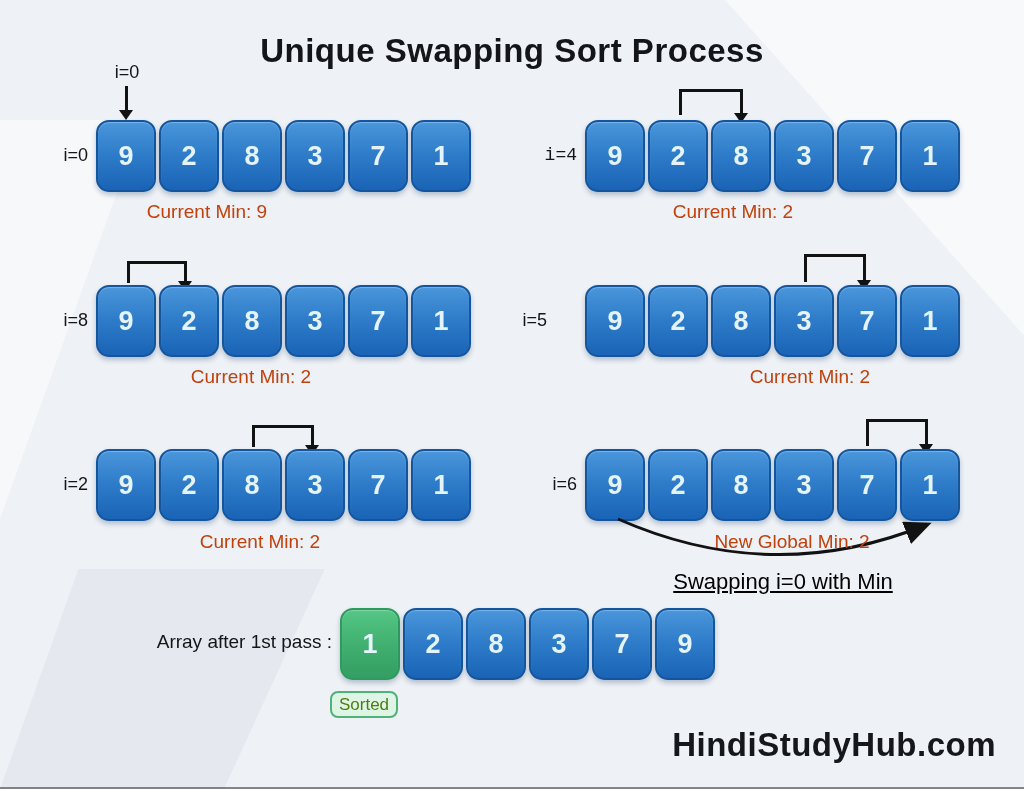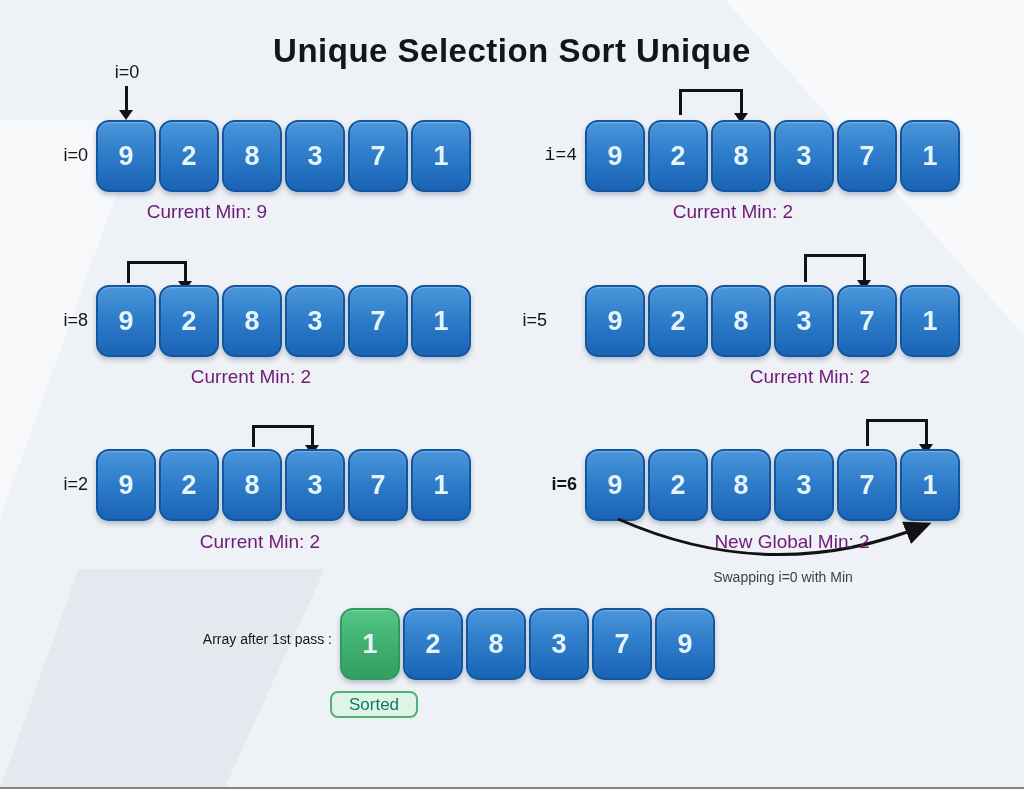--- a/index.html
+++ b/index.html
@@ -28,58 +28,58 @@
     box-shadow:0 3px 5px rgba(25,60,105,.28), inset 0 1px 1px rgba(255,255,255,.28);
     display:flex;align-items:center;justify-content:center;
     color:#e4f3fc;font-size:27px;font-weight:600;
   }
   .cell.green{
     background:linear-gradient(180deg,#55c685 0%,#3fae6e 55%,#339f62 100%);
     border-color:#2e9a5e;
   }
   .row-label{position:absolute;width:34px;text-align:right;font-size:18px;color:#141518;}
   .caption{position:absolute;transform:translateX(-50%);white-space:nowrap;
-           font-size:19px;color:#701a75;}
+           font-size:19px;color:#c2410c;}
   .note{position:absolute;transform:translateX(-50%);white-space:nowrap;
-        font-size:14px;color:#404040;}
+        font-size:22px;color:#000000;text-decoration:underline;}
 
   
   .bracket{position:absolute;border:3px solid #121212;border-bottom:none;box-sizing:border-box;}
   .bracket .bhead{position:absolute;right:-8px;bottom:-8px;width:0;height:0;
     border-left:7px solid transparent;border-right:7px solid transparent;
     border-top:10px solid #121212;}
 
   
   .ptr-label{position:absolute;left:127px;top:62px;transform:translateX(-50%);
              font-size:18px;color:#141518;}
   .ptr-line{position:absolute;left:125px;top:86px;width:3px;height:25px;background:#121212;}
   .ptr-head{position:absolute;left:119px;top:110px;width:0;height:0;
     border-left:7px solid transparent;border-right:7px solid transparent;
     border-top:10px solid #121212;}
 
   .result-label{position:absolute;left:118px;top:631px;width:214px;text-align:right;
-                font-size:14px;color:#141518;}
-  .sorted-badge{position:absolute;left:330px;top:691px;width:88px;height:27px;
+                font-size:19px;color:#141518;}
+  .sorted-badge{position:absolute;left:330px;top:691px;width:68px;height:27px;
     background:#def5e5;border:2px solid #4fb279;border-radius:8px;box-sizing:border-box;
-    display:flex;align-items:center;justify-content:center;font-size:17px;color:#0f766e;}
+    display:flex;align-items:center;justify-content:center;font-size:17px;color:#4d7c0f;}
 
   .swap-svg{position:absolute;left:585px;top:505px;}
 
   .watermark{position:absolute;right:28px;top:726px;font-size:33px;font-weight:700;
              letter-spacing:.5px;color:#16171b;}
 </style>
 </head>
 <body>
 
 <div class="canvas">
   <div class="deco d1"></div>
   <div class="deco d2"></div>
   <div class="deco d3"></div>
 
-  <div class="title">Unique Selection Sort Unique</div>
+  <div class="title">Unique Swapping Sort Process</div>
 
   <div class="ptr-label">i=0</div>
   <div class="ptr-line"></div>
   <div class="ptr-head"></div>
 
   <div class="row-label" style="left:54px;top:145px;">i=0</div>
   <div class="row" style="left:96px;top:120px;">
     <div class="cell">9</div>
     <div class="cell">2</div>
     <div class="cell">8</div>
@@ -141,21 +141,21 @@
     <div class="cell">8</div>
     <div class="cell">3</div>
     <div class="cell">7</div>
     <div class="cell">1</div>
   </div>
   <div class="caption" style="left:810px;top:366px;">Current Min: 2</div>
 
   <div class="bracket" style="left:866px;top:419px;width:62px;height:27px;">
       <i class="bhead"></i>
     </div>
-  <div class="row-label" style="left:543px;top:474px;font-weight:bold;">i=6</div>
+  <div class="row-label" style="left:543px;top:474px;">i=6</div>
   <div class="row" style="left:585px;top:449px;">
     <div class="cell">9</div>
     <div class="cell">2</div>
     <div class="cell">8</div>
     <div class="cell">3</div>
     <div class="cell">7</div>
     <div class="cell">1</div>
   </div>
 
   <svg class="swap-svg" width="375" height="80" viewBox="0 0 375 80">
@@ -173,15 +173,16 @@
   <div class="row" style="left:340px;top:608px;">
     <div class="cell green">1</div>
     <div class="cell">2</div>
     <div class="cell">8</div>
     <div class="cell">3</div>
     <div class="cell">7</div>
     <div class="cell">9</div>
   </div>
   <div class="sorted-badge">Sorted</div>
 
+  <div class="watermark">HindiStudyHub.com</div>
 
   <div class="bottom-edge"></div>
 </div>
 
 </body></html>

